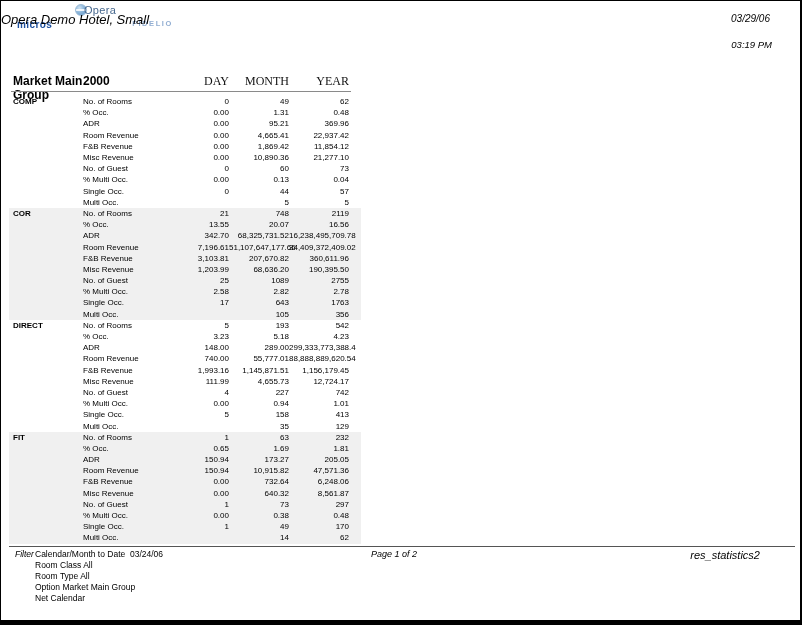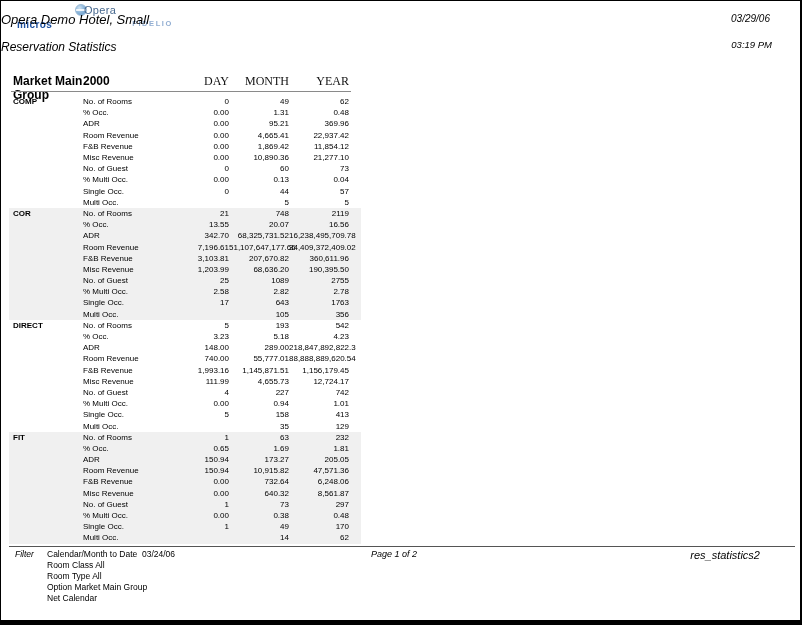--- a/index.html
+++ b/index.html
@@ -50,21 +50,21 @@
     display:grid; grid-template-columns:70px 104px 42px 60px 60px;
     height:11.2px; align-items:center; font-size:8px;
   }
   .cell.c0 { font-weight:bold; }
   .cell.c1 { text-align:left; }
   .cell.c2, .cell.c3, .cell.c4 { text-align:right; }
 
   
   .footer-rule { position:absolute; top:545px; left:8px; width:786px; height:1px; background:#555; }
   .filter-label { position:absolute; top:548px; left:14px; font-size:8.5px; font-style:italic; }
-  .filter-lines { position:absolute; top:548px; left:34px; font-size:8.5px; line-height:11px;margin-left:12px; }
+  .filter-lines { position:absolute; top:548px; left:34px; font-size:8.5px; line-height:11px; }
   .filter-lines div { white-space:pre; }
   .page-indicator { position:absolute; top:548px; left:370px; font-size:9px; font-style:italic; }
   .report-name { position:absolute; top:548px; right:40px; font-size:11px; font-style:italic; }
 </style>
 </head>
 <body>
 
 <div class="page">
 
   <div class="logo">
@@ -73,21 +73,20 @@
       <span class="opera-text">Opera</span>
     </div>
     <div class="logo-micros-line">
       <span class="micros-text">micros</span>
       <span class="logo-sep"></span>
       <span class="fidelio-text">FIDELIO</span>
     </div>
   </div>
 
   <div class="report-title">Opera Demo Hotel, Small</div>
-  <div class="report-subtitle">Reservation Statistics</div>
 
   <div class="report-date">03/29/06</div>
   <div class="report-time">03:19 PM</div>
 
   <div class="thead">
     <div class="h0">Market Main Group</div>
     <div class="h1">2000</div>
     <div class="h2">DAY</div>
     <div class="h3">MONTH</div>
     <div class="h4">YEAR</div>
@@ -252,21 +251,21 @@
           <div class="cell c1">% Occ.</div>
           <div class="cell c2">3.23</div>
           <div class="cell c3">5.18</div>
           <div class="cell c4">4.23</div>
         </div>
         <div class="trow">
           <div class="cell c0"></div>
           <div class="cell c1">ADR</div>
           <div class="cell c2">148.00</div>
           <div class="cell c3">289.00</div>
-          <div class="cell c4">218,847,892,822.3</div>
+          <div class="cell c4">299,333,773,388.4</div>
         </div>
         <div class="trow">
           <div class="cell c0"></div>
           <div class="cell c1">Room Revenue</div>
           <div class="cell c2">740.00</div>
           <div class="cell c3">55,777.01</div>
           <div class="cell c4">88,888,889,620.54</div>
         </div>
         <div class="trow">
           <div class="cell c0"></div>

